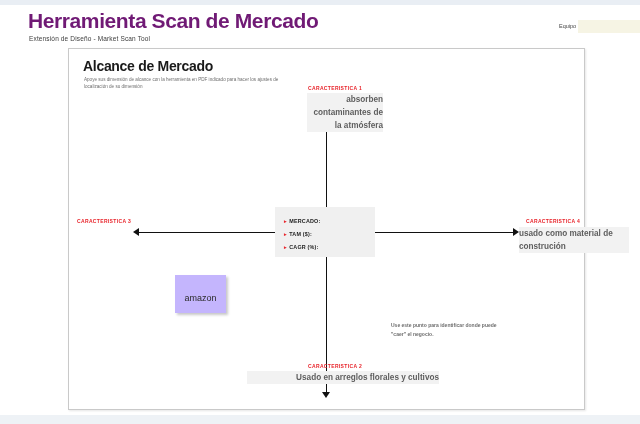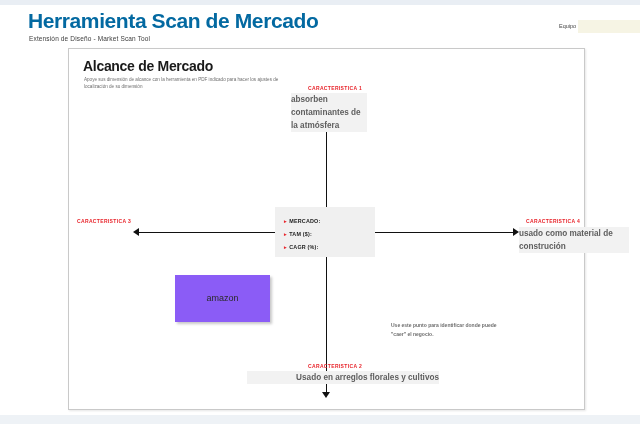--- a/index.html
+++ b/index.html
@@ -27,21 +27,21 @@
     background: #eef2f6;
   }
 
   
   .app-title {
     position: absolute;
     left: 28px; top: 9px;
     font-size: 21px;
     font-weight: bold;
     letter-spacing: -0.4px;
-    color: #0369a1;
+    color: #701a75;
     white-space: nowrap;
   }
   .app-subtitle {
     position: absolute;
     left: 29px; top: 35px;
     font-size: 6.5px;
     color: #3c3c3c;
     letter-spacing: 0.15px;
     white-space: nowrap;
   }
@@ -169,42 +169,41 @@
     position: absolute;
     font-size: 8.2px;
     font-weight: bold;
     line-height: 1.6;
     color: #5e5e5e;
     background: #f2f2f2;
   }
 
   
   .char1-label { left: 239px; top: 36px; }
-  .char1-text  { left: 222px; top: 44px; width: 76px; }
+  .char1-text  { left: 238px; top: 44px; width: 76px; text-align: right; }
 
   
   .char2-label { left: 239px; top: 314px; }
   .char2-text  { left: 178px; top: 322px; width: 192px; text-align: right; }
 
   
   .char3-label { left: 8px; top: 169px; }
   .char3-text  { left: 16px; top: 180px; width: 126px; }
 
   
   .char4-label { left: 457px; top: 169px; }
   .char4-text  { left: 450px; top: 178px; width: 110px; }
 
   
   .sticky {
     position: absolute;
     left: 106px; top: 226px;
-    width: 51px; height: 47px;
-    background: #8b5cf6;
+    width: 51px; height: 38px;
+    background: #c4b5fd;
     box-shadow: 1.5px 1.5px 2.5px rgba(0,0,0,0.22);
-    padding-left: 44px;
   }
   .sticky-text {
     position: absolute;
     left: 0; right: 0; top: 18px;
     text-align: center;
     font-size: 9px;
     color: #2b2b2b;
   }
 
   

